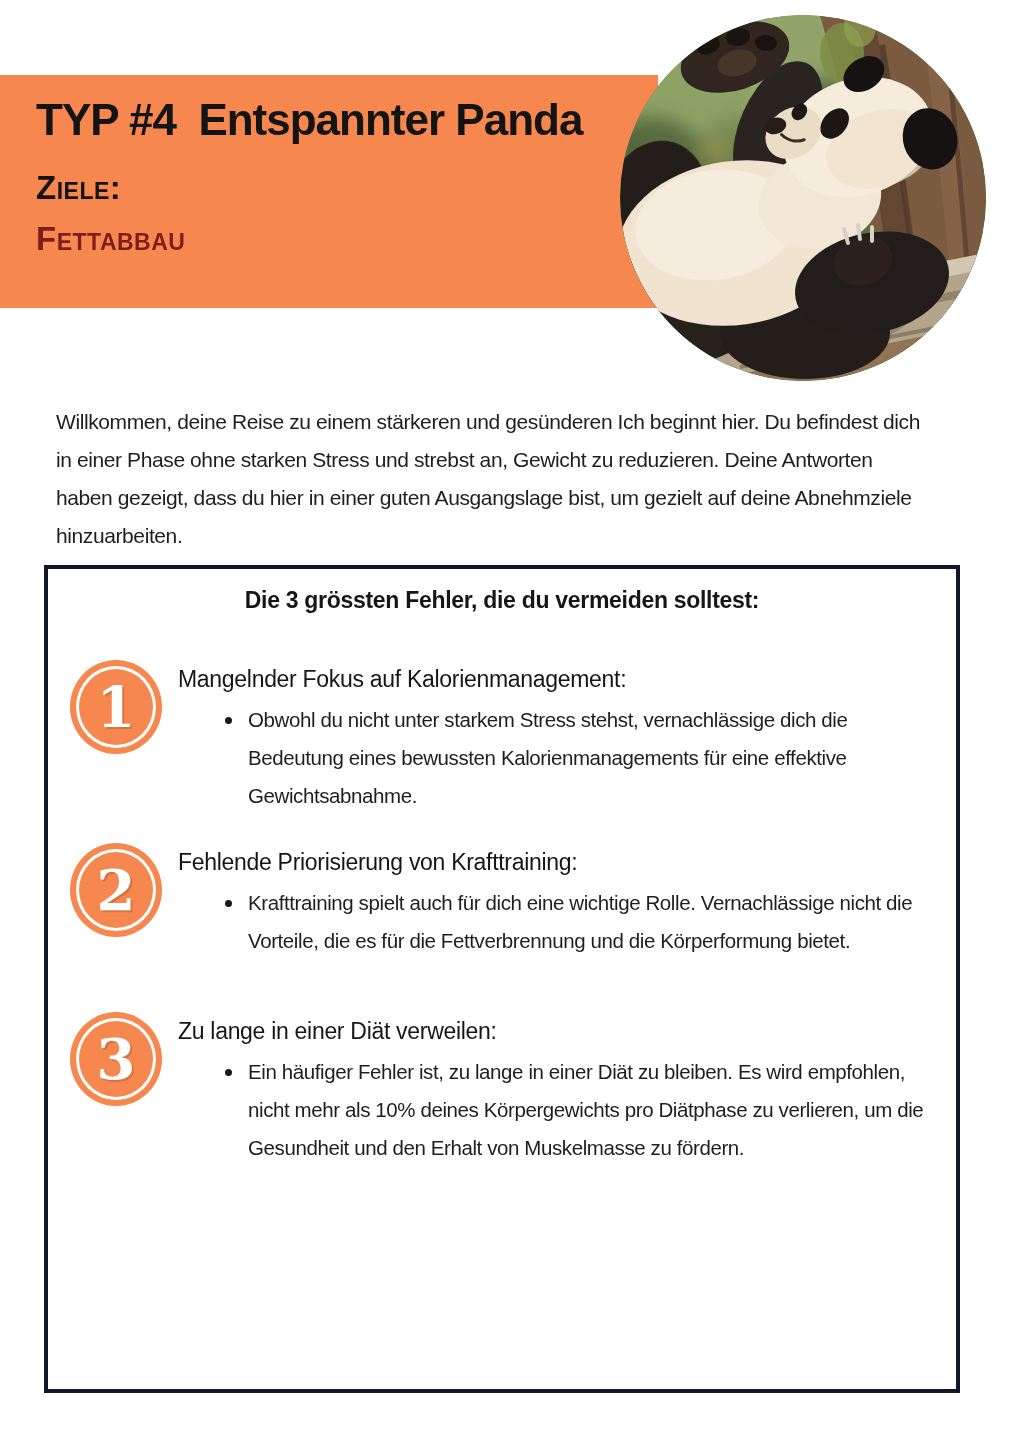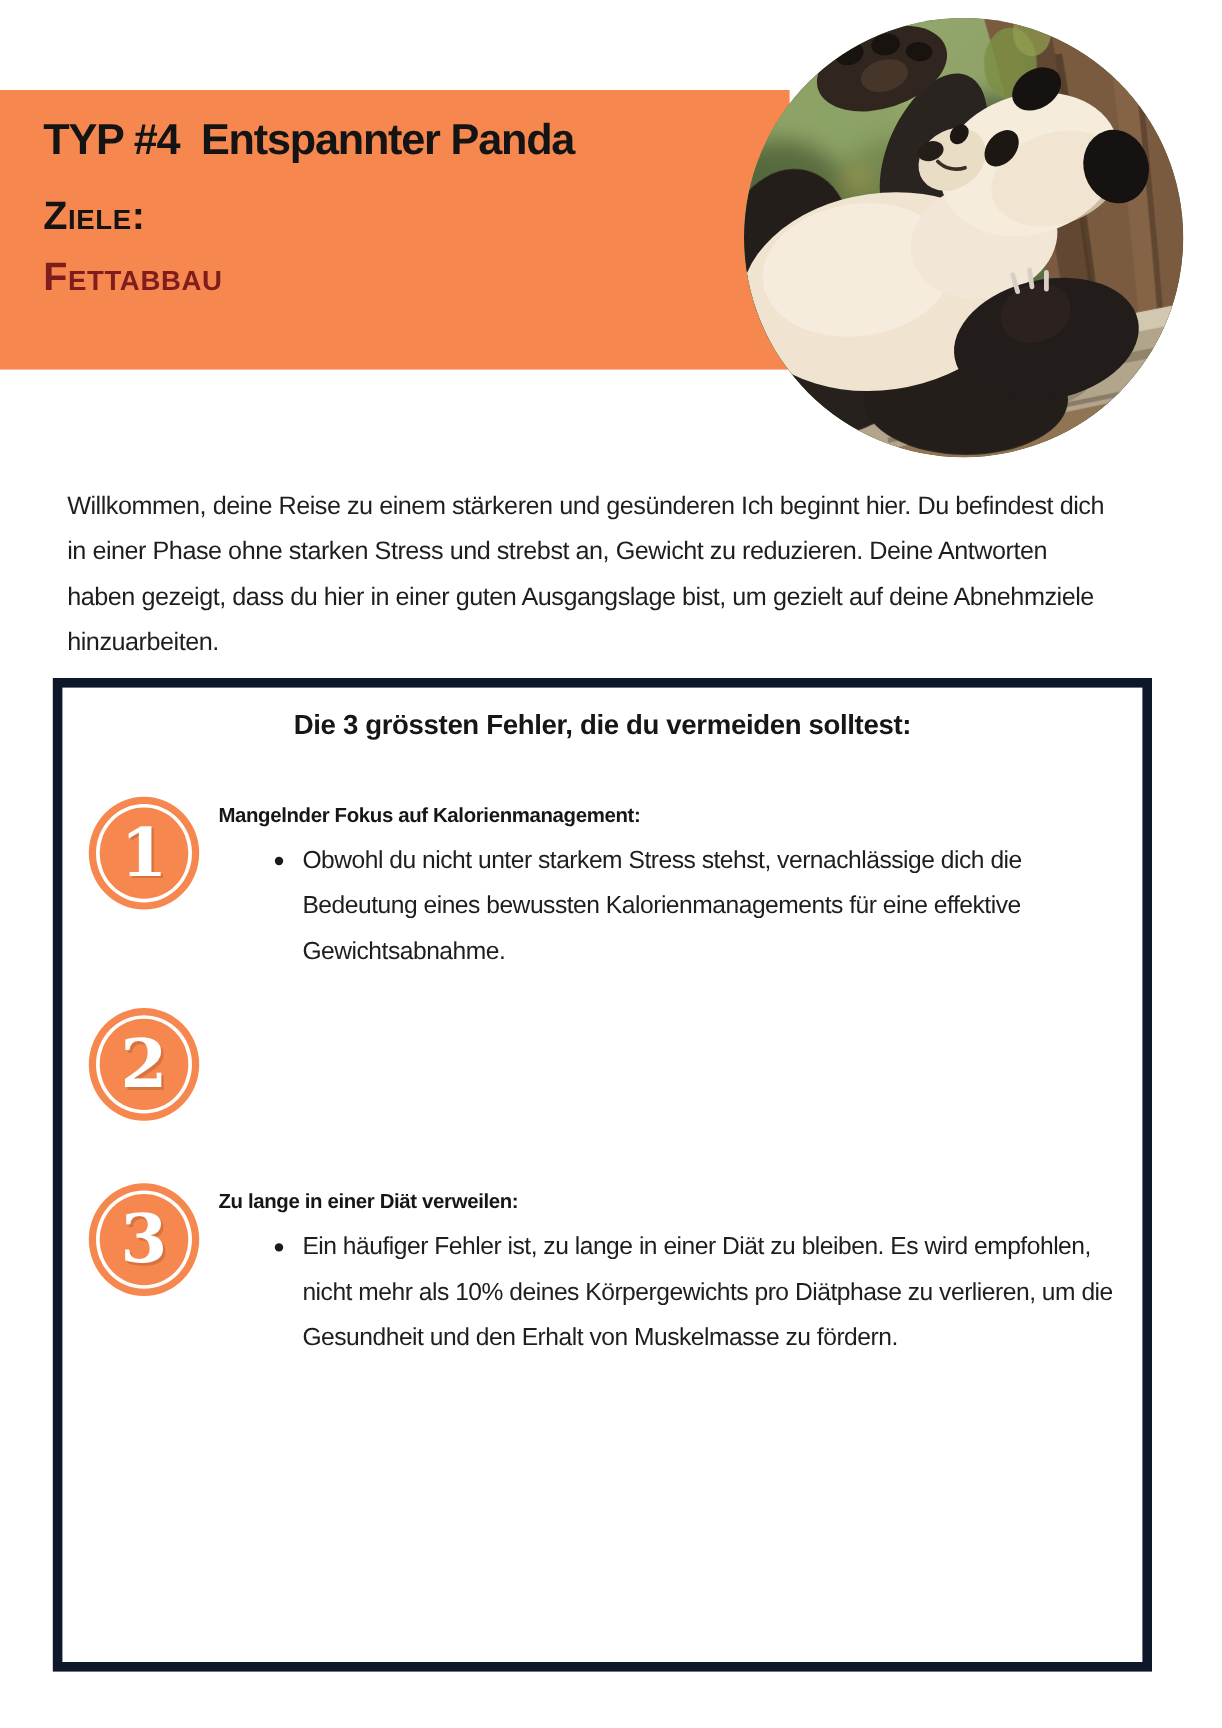--- a/index.html
+++ b/index.html
@@ -9,21 +9,21 @@
     font-family:"Liberation Sans", sans-serif;
     color:#1f1f1f;
   }
   
   .band {
     position:absolute; left:0; top:75px; width:658px; height:233px;
     background:#F6884F;
   }
   .band-inner { padding:20px 0 0 36px; }
   .page-title {
-    font-size:36px; font-weight:bold; color:#141414;
+    font-size:44px; font-weight:bold; color:#141414;
     letter-spacing:-1px; white-space:pre-wrap; margin:0;
   }
   .goals-label {
     margin-top:26px; font-size:33px; font-weight:bold; color:#141414;
     font-variant:small-caps; letter-spacing:0.5px; line-height:1.0;
   }
   .goal-value {
     margin-top:18px; font-size:33px; font-weight:bold; color:#7f1d1d;
     font-variant:small-caps; letter-spacing:0.5px; line-height:1.0;
   }
@@ -34,21 +34,21 @@
   }
   .photo svg { display:block; }
   
   .intro {
     position:absolute; left:56px; top:382px; width:876px;
     font-size:21px; line-height:38px; letter-spacing:-0.4px; color:#1e1e1e;
   }
   
   .box {
     position:absolute; left:44px; top:565px; width:916px; height:828px;
-    border:8px solid #0f172a; box-sizing:border-box;
+    border:4px solid #0f172a; box-sizing:border-box;
   }
   .box-heading {
     margin-top:18px; text-align:center;
     font-size:23px; font-weight:bold; letter-spacing:-0.3px; color:#161616;
   }
   .item { display:flex; align-items:flex-start; margin-left:22px; margin-right:18px; }
   .item-1 { margin-top:46px; }
   .item-2 { margin-top:28px; }
   .item-3 { margin-top:52px; }
   .badge {
@@ -62,21 +62,21 @@
     border:3px solid #ffffff; border-radius:50%;
   }
   .badge-num {
     font-family:"DejaVu Serif", serif; font-weight:bold;
     font-size:56px; color:#ffffff; line-height:1;
     text-shadow:2px 2px 0 rgba(90,40,0,0.20);
     position:relative; z-index:1;
   }
   .item-content { flex:1; min-width:0; }
   .item-title {
-    margin-top:6px; font-size:17px; font-weight:bold;
+    margin-top:6px; font-size:23px; font-weight:normal;
     letter-spacing:-0.3px; color:#161616;
   }
   ul.bullets { margin:8px 0 0 0; padding:0 0 0 70px; list-style:none; }
   ul.bullets li {
     position:relative; font-size:20.5px; line-height:38px;
     letter-spacing:-0.4px; color:#1e1e1e;
   }
   ul.bullets li::before {
     content:""; position:absolute; left:-23px; top:16px;
     width:7px; height:7px; border-radius:50%; background:#1a1a1a;
@@ -190,20 +190,26 @@
       <ul class="bullets">
         <li>Obwohl du nicht unter starkem Stress stehst, vernachlässige dich die Bedeutung eines bewussten Kalorienmanagements für eine effektive Gewichtsabnahme.</li>
       </ul>
     </div>
   </div>
 
   <div class="item item-2">
     <div class="badge">
       <span class="badge-num">2</span>
     </div>
+    <div class="item-content">
+      <div class="item-title">Fehlende Priorisierung von Krafttraining:</div>
+      <ul class="bullets">
+        <li>Krafttraining spielt auch für dich eine wichtige Rolle. Vernachlässige nicht die Vorteile, die es für die Fettverbrennung und die Körperformung bietet.</li>
+      </ul>
+    </div>
   </div>
 
   <div class="item item-3">
     <div class="badge">
       <span class="badge-num">3</span>
     </div>
     <div class="item-content">
       <div class="item-title">Zu lange in einer Diät verweilen:</div>
       <ul class="bullets">
         <li>Ein häufiger Fehler ist, zu lange in einer Diät zu bleiben. Es wird empfohlen, nicht mehr als 10% deines Körpergewichts pro Diätphase zu verlieren, um die Gesundheit und den Erhalt von Muskelmasse zu fördern.</li>

